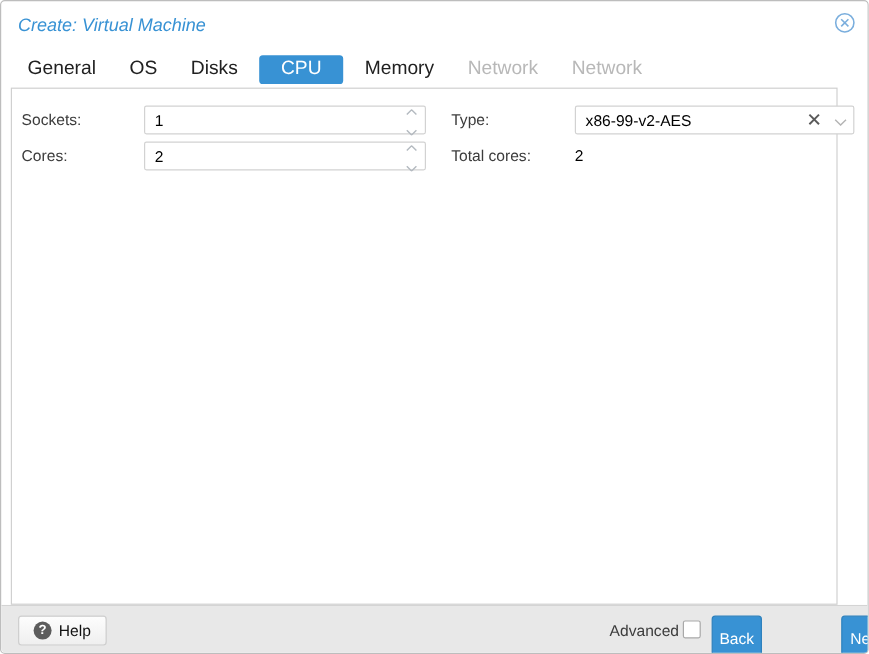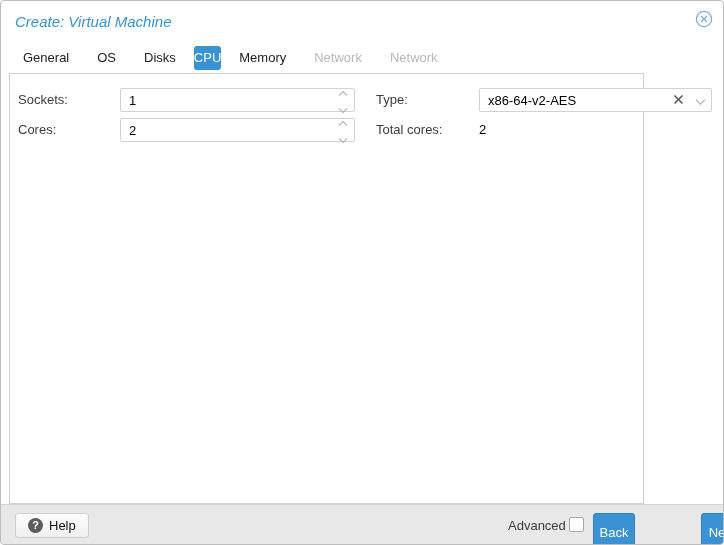--- a/index.html
+++ b/index.html
@@ -21,32 +21,32 @@
     position:absolute; right:10px; top:11px; width:18px; height:18px;
     cursor:pointer; display:flex; align-items:center; justify-content:center;
   }
 
   
   .tabbar {
     position:absolute; left:8px; top:44px; height:26px;
     display:flex; align-items:center;
   }
   .tab {
-    font-size:13px; color:#212121; padding:4px 14px; cursor:pointer;
+    font-size:16px; color:#212121; padding:4px 14px; cursor:pointer;
     line-height:16px; white-space:nowrap;
   }
   .tab.active {
     background:#3892d4; color:#fff; border-radius:3px;
-    padding:4px 0; margin:0 4px;
+    padding:4px 18px; margin:0 4px;
   }
   .tab.disabled { color:#b8b8b8; cursor:default; }
 
   
   .panel {
-    position:absolute; left:8px; top:72px; width:635px; bottom:40px;
+    position:absolute; left:8px; top:72px; width:689px; bottom:40px;
     background:#fff; border:1px solid #d0d0d0;
   }
   .form-label {
     position:absolute; font-size:13px; color:#3c3c3c; line-height:24px;
   }
   .field {
     position:absolute; height:24px; background:#fff;
     border:1px solid #d2d2d2; border-radius:2px;
     font-size:13px; color:#000;
     display:flex; align-items:center; padding-left:8px;
@@ -148,21 +148,21 @@
               <polyline points="1,4.5 5,0.5 9,4.5" fill="none" stroke="#b4bac0" stroke-width="1.2"></polyline>
             </svg></span>
         <span><svg width="10" height="5" viewBox="0 0 10 5">
               <polyline points="1,0.5 5,4.5 9,0.5" fill="none" stroke="#b4bac0" stroke-width="1.2"></polyline>
             </svg></span>
       </span>
     </div>
 
     <div class="form-label" style="left:366px; top:14px;">Type:</div>
     <div class="field" style="left:469px; top:14px; width:233px;">
-      <span class="value">x86-64-v2-AES</span>
+      <span class="value">x86-99-v2-AES</span>
       <span class="combo-triggers">
         <span class="trigger">
           <span><svg width="11" height="11" viewBox="0 0 11 11">
                 <line x1="1.5" y1="1.5" x2="9.5" y2="9.5" stroke="#5a5a5a" stroke-width="1.6"></line>
                 <line x1="9.5" y1="1.5" x2="1.5" y2="9.5" stroke="#5a5a5a" stroke-width="1.6"></line>
               </svg></span>
         </span>
         <span class="trigger">
           <span><svg width="11" height="6" viewBox="0 0 11 6">
                 <polyline points="1,0.8 5.5,5.2 10,0.8" fill="none" stroke="#b4b4b4" stroke-width="1.2"></polyline>

